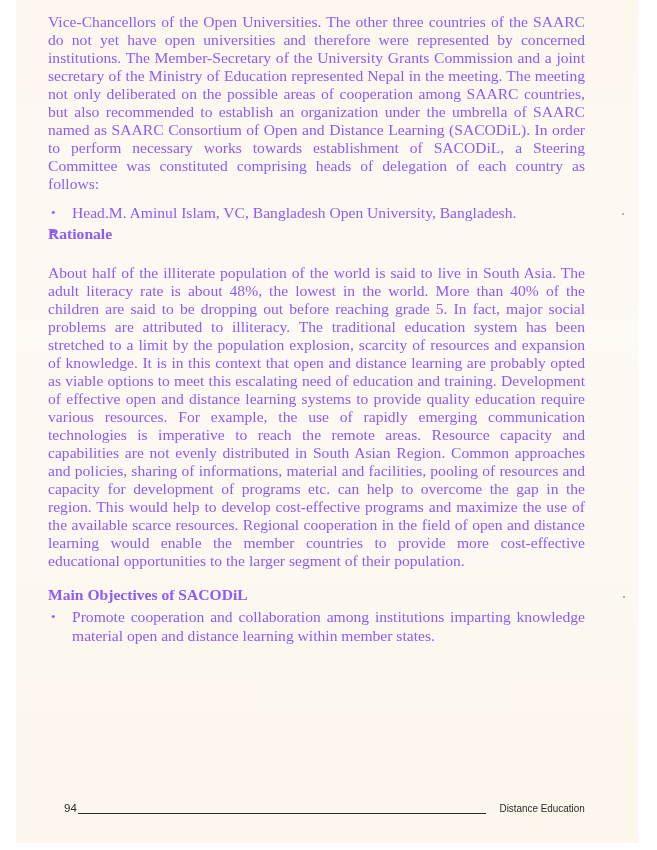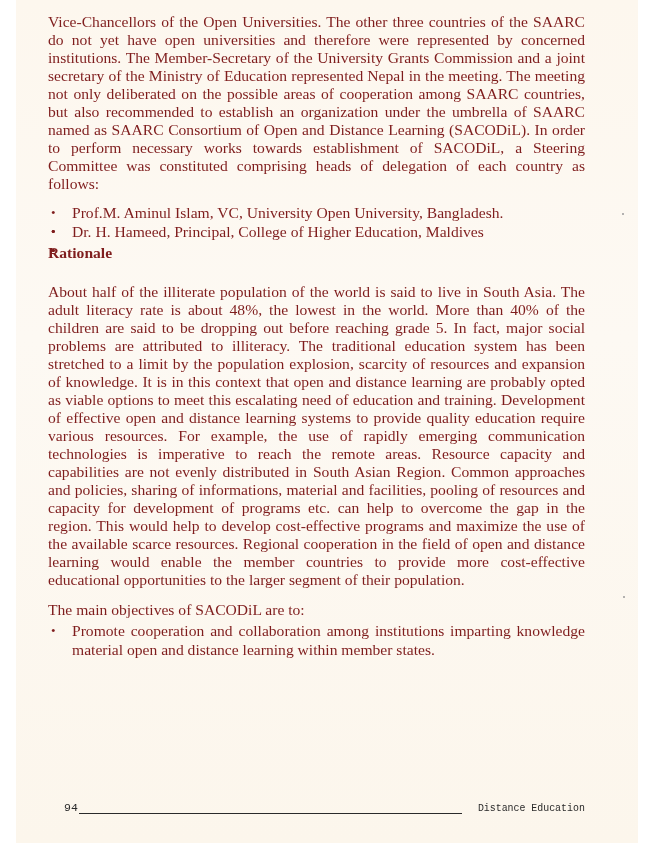--- a/index.html
+++ b/index.html
@@ -23,21 +23,21 @@
     background-image: linear-gradient(180deg, #fdf7ee 0%, #fdf9f3 40%, #fcf6ec 100%);
   }
   .content {
     position: absolute;
     left: 48px;
     top: 13px;
     width: 537px;
     font-family: "Liberation Serif", serif;
     font-size: 15.6px;
     line-height: 18px;
-    color: #7f1d1d;
+    color: #8b5cf6;
   }
   .para {
     margin: 0;
     text-align: justify;
     text-align-last: left;
   }
   .bullets {
     list-style: none;
     margin: 10px 0 0 0;
     padding: 0;
@@ -64,21 +64,21 @@
   .heading + .para { margin-top: 20px; }
   .intro { margin-top: 12px; }
   .obj-bullets { margin-top: 2px; }
   .obj-bullets li { line-height: 19px; }
   .footer {
     position: absolute;
     left: 64px;
     top: 797px;
     width: 521px;
     height: 18px;
-    font-family: Liberation Mono, monospace;
+    font-family: Liberation Sans, sans-serif;
     display: flex;
     align-items: flex-end;
   }
   .footer .pagenum {
     font-size: 11.5px;
     color: #2a2a2a;
     line-height: 14px;
   }
   .footer .rule {
     flex: 1;
@@ -107,33 +107,33 @@
 
 <div class="page">
   <span class="speck" style="left:606px; top:213px;"></span>
   <span class="speck" style="left:607px; top:596px;"></span>
 </div>
 
 <div class="content">
   <p class="para">Vice-Chancellors of the Open Universities. The other three countries of the SAARC do not yet have open universities and therefore were represented by concerned institutions. The Member-Secretary of the University Grants Commission and a joint secretary of the Ministry of Education represented Nepal in the meeting. The meeting not only deliberated on the possible areas of cooperation among SAARC countries, but also recommended to establish an organization under the umbrella of SAARC named as SAARC Consortium of Open and Distance Learning (SACODiL). In order to perform necessary works towards establishment of SACODiL, a Steering Committee was constituted comprising heads of delegation of each country as follows:</p>
 
   <ul class="bullets">
-    <li><span class="dot">•</span><span>Prof.M. Aminul Islam, VC, University Open University, Bangladesh.</span></li>
+    <li><span class="dot">•</span><span>Head.M. Aminul Islam, VC, Bangladesh Open University, Bangladesh.</span></li>
     <li><span class="dot">•</span></li>
     <li><span class="dot">•</span></li>
-    <li><span class="dot">•</span><span>Dr. H. Hameed, Principal, College of Higher Education, Maldives</span></li>
+    <li><span class="dot">•</span></li>
     <li><span class="dot">•</span></li>
     <li><span class="dot">•</span></li>
     <li><span class="dot">•</span></li>
   </ul>
 
   <h3 class="heading">Rationale</h3>
   <p class="para">About half of the illiterate population of the world is said to live in South Asia. The adult literacy rate is about 48%, the lowest in the world. More than 40% of the children are said to be dropping out before reaching grade 5. In fact, major social problems are attributed to illiteracy. The traditional education system has been stretched to a limit by the population explosion, scarcity of resources and expansion of knowledge. It is in this context that open and distance learning are probably opted as viable options to meet this escalating need of education and training. Development of effective open and distance learning systems to provide quality education require various resources. For example, the use of rapidly emerging communication technologies is imperative to reach the remote areas. Resource capacity and capabilities are not evenly distributed in South Asian Region. Common approaches and policies, sharing of informations, material and facilities, pooling of resources and capacity for development of programs etc. can help to overcome the gap in the region. This would help to develop cost-effective programs and maximize the use of the available scarce resources. Regional cooperation in the field of open and distance learning would enable the member countries to provide more cost-effective educational opportunities to the larger segment of their population.</p>
 
-  <p class="para intro">The main objectives of SACODiL are to:</p>
+  <h3 class="heading" style="margin-top:15px;">Main Objectives of SACODiL</h3>
   <ul class="bullets obj-bullets">
     <li><span class="dot">•</span><span>Promote cooperation and collaboration among institutions imparting knowledge material open and distance learning within member states.</span></li>
   </ul>
 </div>
 
 <div class="footer">
   <span class="pagenum">94</span>
   <span class="rule"></span>
   <span class="book">Distance Education</span>
 </div>

